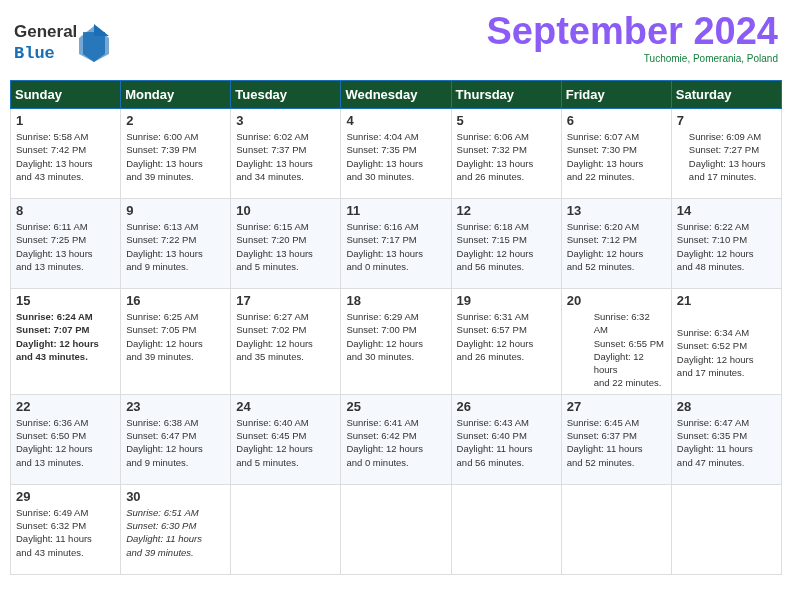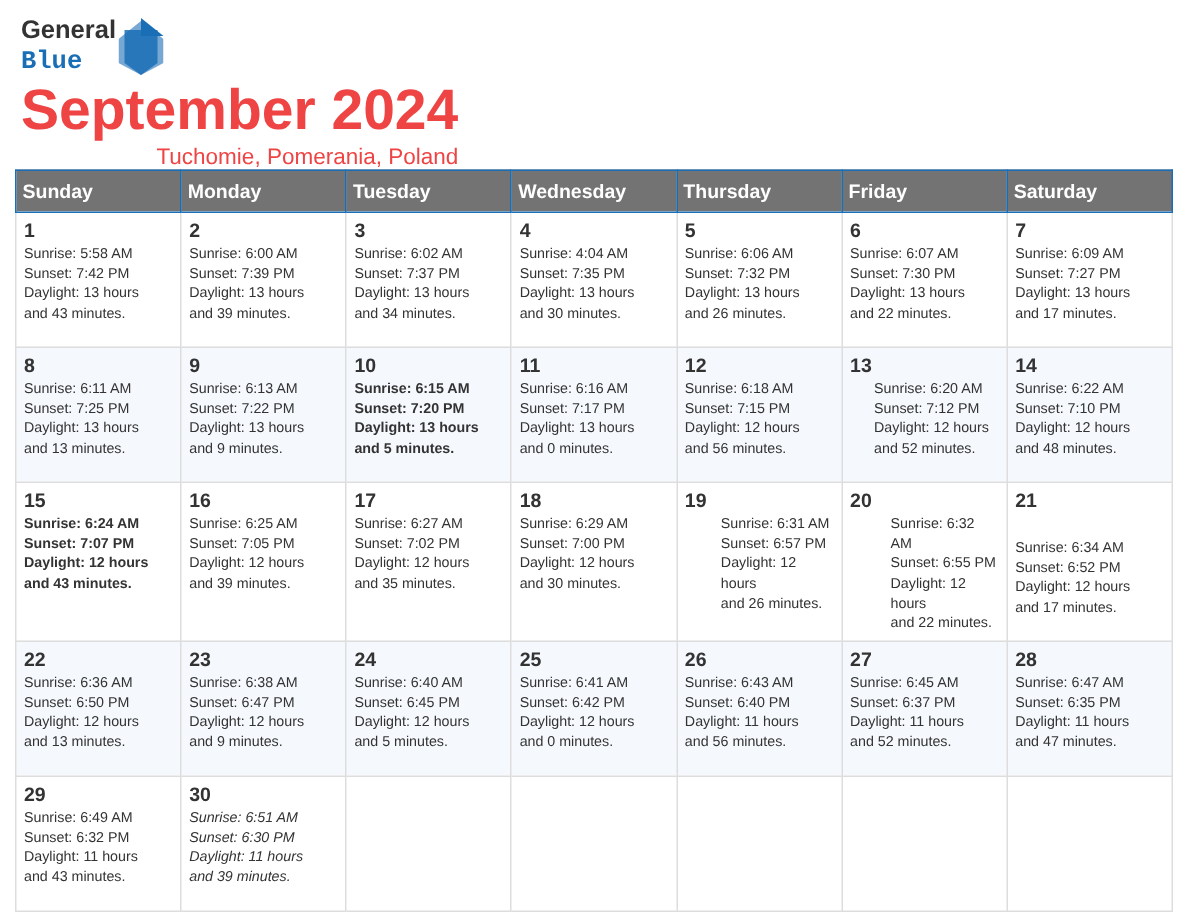--- a/index.html
+++ b/index.html
@@ -6,40 +6,39 @@
     body {
       font-family: Arial, sans-serif;
       background: #fff;
       width: 792px;
       min-height: 612px;
       padding: 10px;
     }
     .header-section {
       display: flex;
       justify-content: space-between;
-      align-items: flex-start;
-      margin-bottom: 0;
+      align-items: flex-end;
+      margin-bottom: 16px;
       padding: 0 4px;
-      flex-direction: column;
     }
     .logo {
       display: flex;
       align-items: center;
       gap: 0;
     }
     .title-section {
       text-align: right;
     }
     .calendar-table {
       width: 100%;
       border-collapse: collapse;
       border: 1px solid #ccc;
     }
     .calendar-table th {
-      background-color: #737373;
+      background-color: #14532d;
       color: #fff;
       font-size: 13px;
       font-weight: bold;
       padding: 6px 4px;
       text-align: left;
       border: 1px solid #1a6eb5;
     }
     .calendar-table td {
       vertical-align: top;
       border: 1px solid #ddd;
@@ -86,22 +85,22 @@
         </div>
         <svg width="30" height="38" viewBox="0 0 30 38">
           <polygon points="4,8 26,8 26,30 15,38 4,30" fill="#1a6eb5" opacity="0.85"></polygon>
           <polygon points="15,2 30,14 30,30 15,38 0,30 0,14" fill="#1a6eb5" opacity="0.6"></polygon>
           <polygon points="15,0 30,12 15,12" fill="#1a6eb5"></polygon>
         </svg>
       </div>
     </div>
   </div>
   <div class="title-section">
-    <div style="font-size:38px; font-weight:bold; color:#ef4444;">September 2024</div>
-    <div style="font-size:15px; color:#ef4444;">Tuchomie, Pomerania, Poland</div>
+    <div style="font-size:38px; font-weight:bold; color:#8b5cf6;">September 2024</div>
+    <div style="font-size:10px; color:#15803d;">Tuchomie, Pomerania, Poland</div>
   </div>
 </div>
 
 <table class="calendar-table">
   <thead>
     <tr>
     <th>Sunday</th>
         <th>Monday</th>
         <th>Tuesday</th>
         <th>Wednesday</th>
@@ -149,21 +148,21 @@
         </td>
         <td>
           <div class="day-number">6</div>
           <div class="day-info" style="white-space: pre-line;">Sunrise: 6:07 AM
 Sunset: 7:30 PM
 Daylight: 13 hours
 and 22 minutes.</div>
         </td>
         <td>
           <div class="day-number">7</div>
-          <div class="day-info" style="white-space: pre-line;">Sunrise: 6:09 AM
+          <div class="day-info" style="white-space: pre-line; margin-left: 12px;">Sunrise: 6:09 AM
 Sunset: 7:27 PM
 Daylight: 13 hours
 and 17 minutes.</div>
         </td>
       </tr>
       <tr class="row-even">
         <td>
           <div class="day-number">8</div>
           <div class="day-info" style="white-space: pre-line;">Sunrise: 6:11 AM
 Sunset: 7:25 PM
@@ -172,42 +171,42 @@
         </td>
         <td>
           <div class="day-number">9</div>
           <div class="day-info" style="white-space: pre-line;">Sunrise: 6:13 AM
 Sunset: 7:22 PM
 Daylight: 13 hours
 and 9 minutes.</div>
         </td>
         <td>
           <div class="day-number">10</div>
-          <div class="day-info" style="white-space: pre-line; font-weight: bold;">Sunrise: 6:15 AM
+          <div class="day-info" style="white-space: pre-line;">Sunrise: 6:15 AM
 Sunset: 7:20 PM
 Daylight: 13 hours
 and 5 minutes.</div>
         </td>
         <td>
           <div class="day-number">11</div>
           <div class="day-info" style="white-space: pre-line;">Sunrise: 6:16 AM
 Sunset: 7:17 PM
 Daylight: 13 hours
 and 0 minutes.</div>
         </td>
         <td>
           <div class="day-number">12</div>
           <div class="day-info" style="white-space: pre-line;">Sunrise: 6:18 AM
 Sunset: 7:15 PM
 Daylight: 12 hours
 and 56 minutes.</div>
         </td>
         <td>
           <div class="day-number">13</div>
-          <div class="day-info" style="white-space: pre-line; margin-left: 16px;">Sunrise: 6:20 AM
+          <div class="day-info" style="white-space: pre-line;">Sunrise: 6:20 AM
 Sunset: 7:12 PM
 Daylight: 12 hours
 and 52 minutes.</div>
         </td>
         <td>
           <div class="day-number">14</div>
           <div class="day-info" style="white-space: pre-line;">Sunrise: 6:22 AM
 Sunset: 7:10 PM
 Daylight: 12 hours
 and 48 minutes.</div>
@@ -237,21 +236,21 @@
         </td>
         <td>
           <div class="day-number">18</div>
           <div class="day-info" style="white-space: pre-line;">Sunrise: 6:29 AM
 Sunset: 7:00 PM
 Daylight: 12 hours
 and 30 minutes.</div>
         </td>
         <td>
           <div class="day-number">19</div>
-          <div class="day-info" style="white-space: pre-line; margin-left: 24px;">Sunrise: 6:31 AM
+          <div class="day-info" style="white-space: pre-line;">Sunrise: 6:31 AM
 Sunset: 6:57 PM
 Daylight: 12 hours
 and 26 minutes.</div>
         </td>
         <td>
           <div class="day-number">20</div>
           <div class="day-info" style="white-space: pre-line; margin-left: 27px;">Sunrise: 6:32 AM
 Sunset: 6:55 PM
 Daylight: 12 hours
 and 22 minutes.</div>

